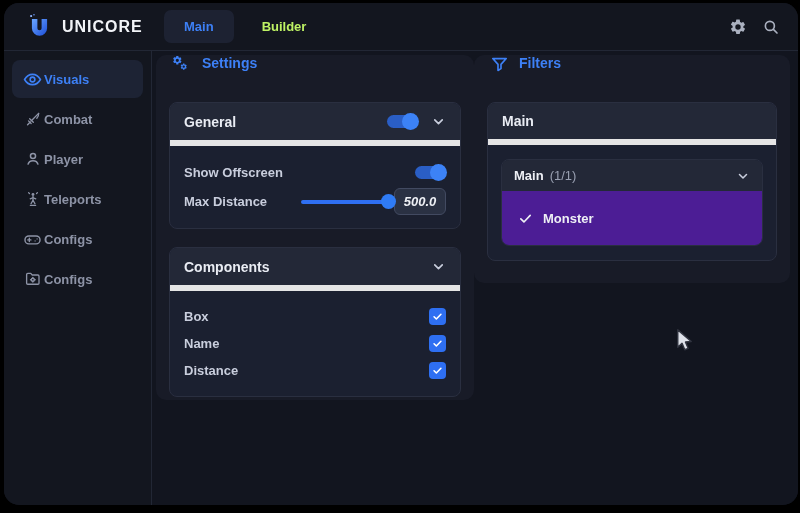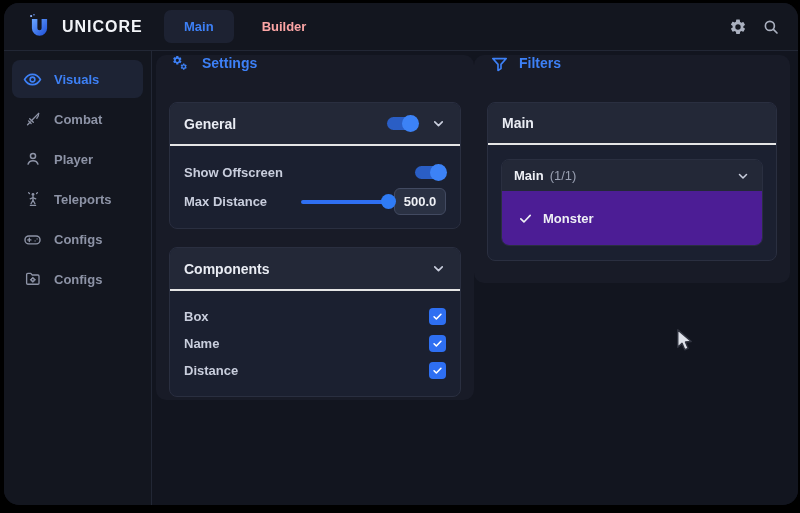--- a/index.html
+++ b/index.html
@@ -7,49 +7,49 @@
   body { font-family:"Liberation Sans", sans-serif; }
   .screen { width:800px; height:513px; background:#000; padding:3px 2px 8px 4px; position:relative; }
   .window { width:100%; height:100%; background:#12151f; display:flex; flex-direction:column; overflow:hidden; border-radius:15px; position:relative; }
 
   
   .topbar { height:48px; flex:none; display:flex; align-items:center; border-bottom:1px solid #222735; background:#13161f; }
   .logo-wrap { width:150px; flex:none; display:flex; align-items:center; gap:9px; padding-left:22px; }
   .logo-icon { width:27px; height:27px; flex:none; }
   .logo-text { color:#f2f4f8; font-size:16px; font-weight:700; letter-spacing:1px; }
   .tabs { display:flex; align-items:center; gap:8px; margin-left:10px; }
-  .tab { font-size:13px; font-weight:700; padding:9px 20px; border-radius:7px; color:#fca5a5; cursor:pointer; }
+  .tab { font-size:13px; font-weight:700; padding:9px 20px; border-radius:7px; color:#bef264; cursor:pointer; }
   .tab.active { background:#1d2232; color:#3d80f6; }
   .topbar-right { margin-left:auto; display:flex; align-items:center; gap:15px; padding-right:18px; color:#aab0bf; }
   .topbar-right svg { display:block; }
 
   
   .body { flex:1; display:flex; min-height:0; }
   .sidebar { width:148px; flex:none; border-right:1px solid #222735; padding:9px 8px 0; background:#13161f; }
-  .side-item { height:38px; margin-bottom:2px; display:flex; align-items:center; gap:12px; padding-left:11px; border-radius:8px; color:#8d93a6; cursor:pointer; }
+  .side-item { height:38px; margin-bottom:2px; display:flex; align-items:center; gap:2px; padding-left:11px; border-radius:8px; color:#8d93a6; cursor:pointer; }
   .side-item.active { background:#1d2334; color:#3d80f6; }
   .side-item .s-ic { width:19px; height:19px; flex:none; display:flex; align-items:center; justify-content:center; }
   .side-item .s-lb { font-size:13px; font-weight:700; }
 
   .main { flex:1; position:relative; background:#12151f; }
   .section-box { position:absolute; background:#181b27; border-radius:10px; }
   .box-settings { left:4px; top:4px; width:318px; height:345px; }
   .box-filters { left:322px; top:4px; width:316px; height:228px; }
   .section-head { height:47px; display:flex; align-items:flex-start; gap:10px; padding-left:16px; color:#3d80f6; }
   .section-title { font-size:14px; font-weight:700; }
 
   .panel { margin:0 13px 18px; background:#1b2030; border:1px solid #2a2f40; border-radius:8px; overflow:hidden; }
-  .panel-head { height:43px; background:#232837; display:flex; align-items:center; padding:0 14px; border-bottom:2px solid #e5e5e5; }
+  .panel-head { height:43px; background:#232837; display:flex; align-items:center; padding:0 14px; border-bottom:6px solid #e5e5e5; }
   .panel-title { color:#e9ecf3; font-size:14px; font-weight:700; }
   .panel-head-right { margin-left:auto; display:flex; align-items:center; gap:13px; }
   .panel-body { padding:12px 14px; }
 
   .row { display:flex; align-items:center; height:29px; }
   .row-label { color:#c9cedd; font-size:13px; font-weight:600; }
-  .row .right { margin-left:auto; display:flex; align-items:center; gap:1px; }
+  .row .right { margin-left:auto; display:flex; align-items:center; gap:1px;font-style:italic; }
 
   
   .toggle { width:31px; height:13px; border-radius:7px; background:#2a5ec5; position:relative; cursor:pointer; flex:none; }
   .toggle .knob { width:17px; height:17px; border-radius:50%; background:#3c82f6; position:absolute; right:-1px; top:-2px; }
 
   
   .slider { width:92px; height:4px; border-radius:2px; background:#2f6ff2; position:relative; flex:none; cursor:pointer; }
   .slider .thumb { width:15px; height:15px; border-radius:50%; background:#2f7bf5; position:absolute; right:-3px; top:-5.5px; }
   .value-box { min-width:52px; height:27px; background:#2a3143; border:1px solid #424a61; border-radius:6px; color:#eef0f5; font-size:13px; font-weight:600; display:flex; align-items:center; justify-content:center; padding:0 8px; }
 

